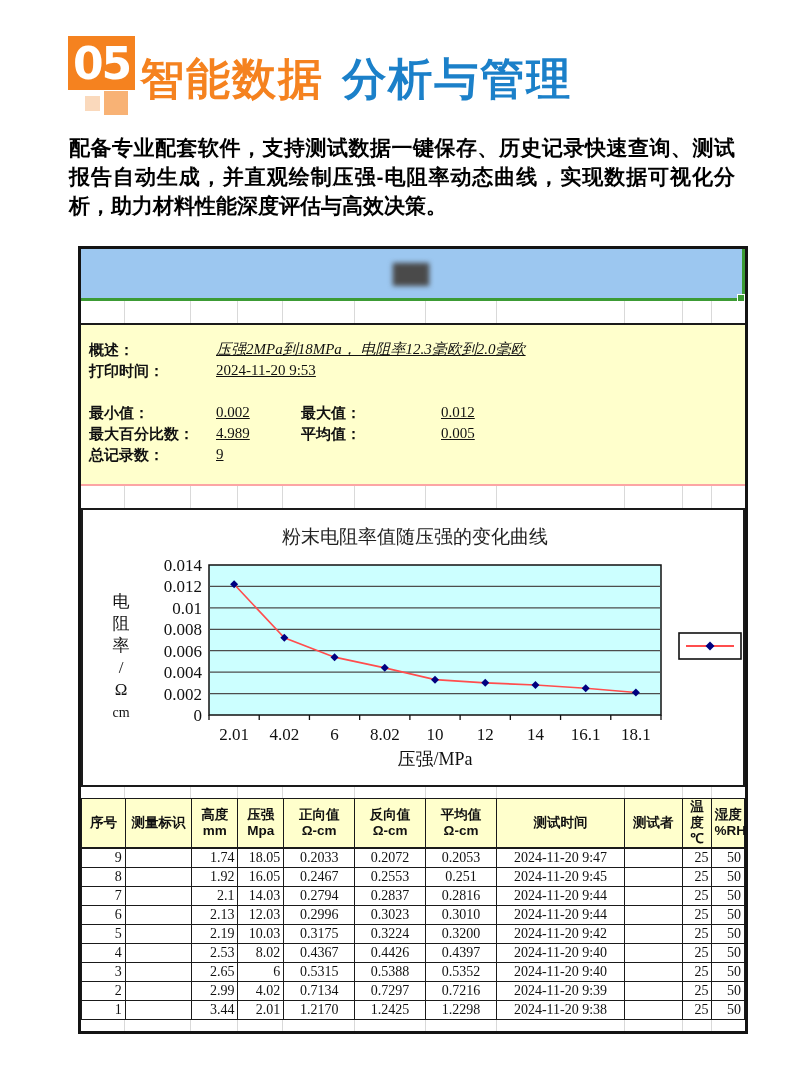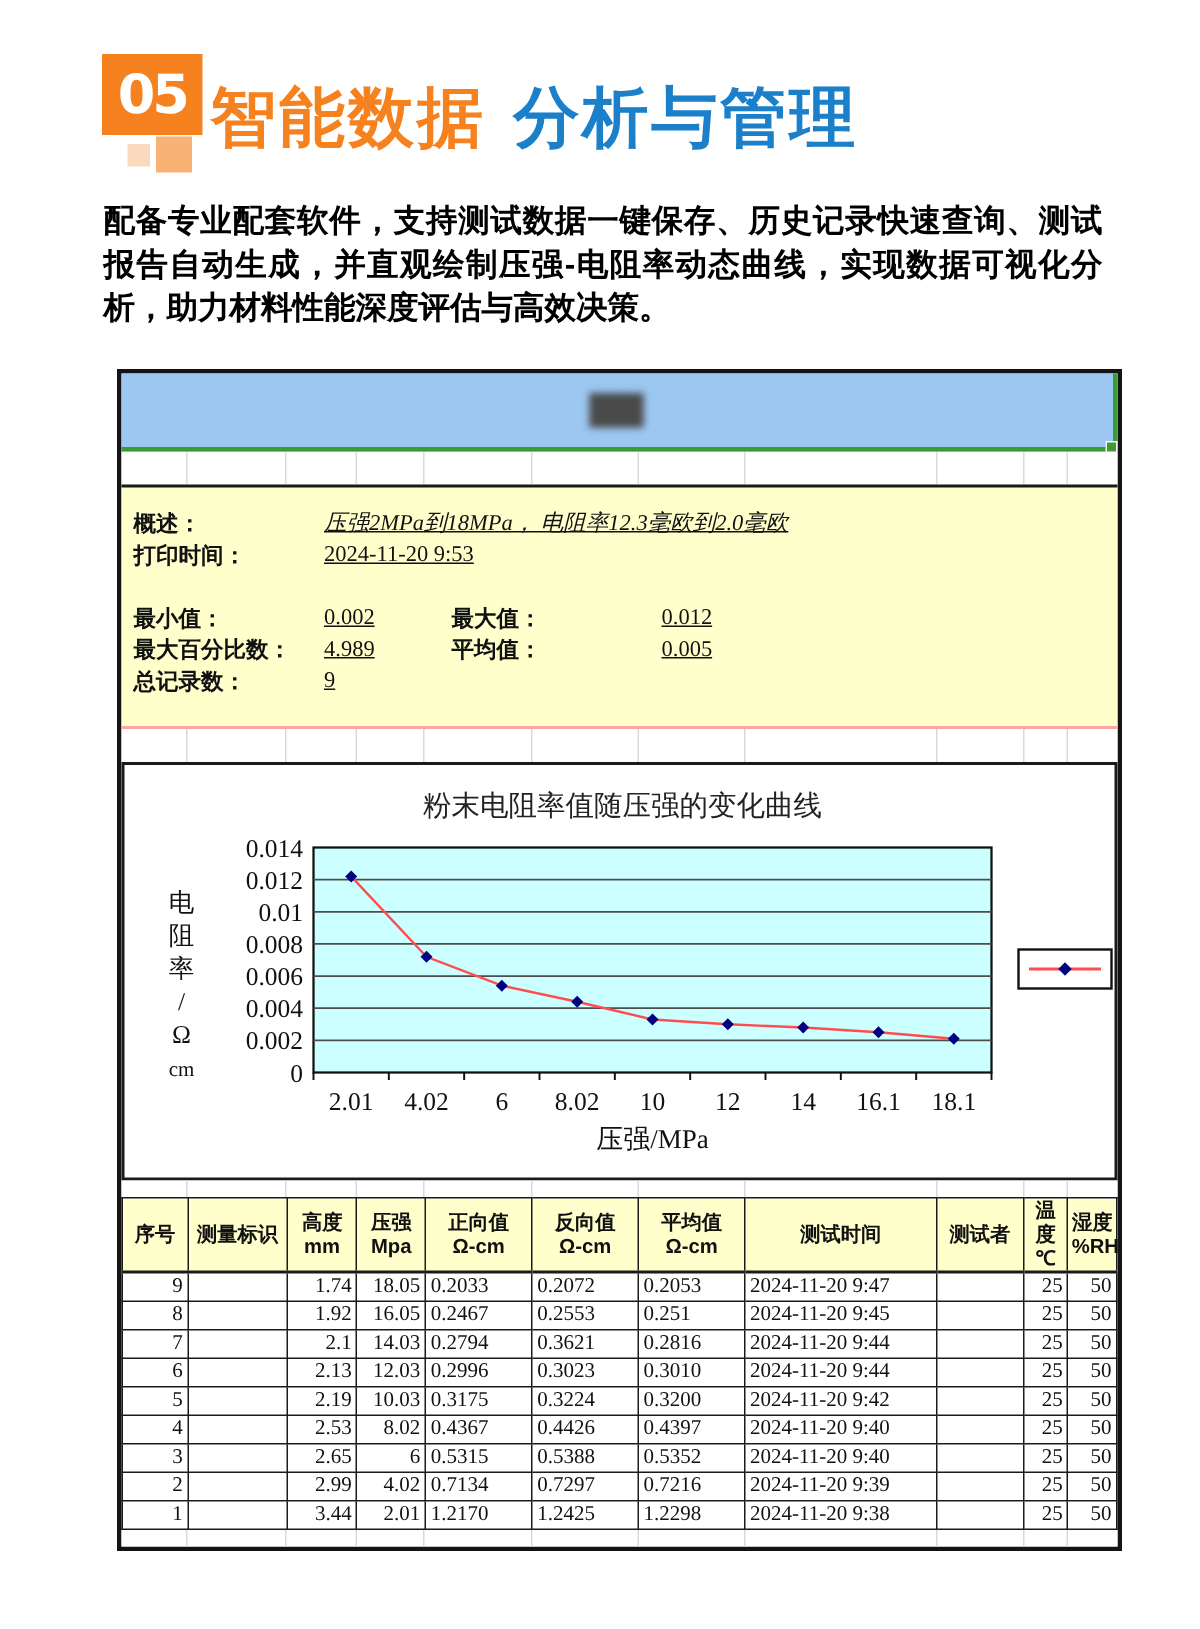--- a/index.html
+++ b/index.html
@@ -5,21 +5,21 @@
   * { margin:0; padding:0; box-sizing:border-box; }
   html,body { background:#fff; }
   body {
     width:800px; height:1086px; position:relative;
     font-family:"Liberation Sans", sans-serif; color:#111;
   }
   
   .hdr { position:absolute; left:68px; top:34px; height:90px; }
   .badge {
     position:absolute; left:0; top:2px; width:67px; height:54px;
-    background:#F5821F; color:#fff; font-weight:bold; font-size:36px;
+    background:#F5821F; color:#fff; font-weight:bold; font-size:44px;
     display:flex; align-items:center; justify-content:center;
     font-family:"DejaVu Sans", sans-serif; letter-spacing:-2px;
   }
   .sq1 { position:absolute; left:17px; top:62px; width:15px; height:15px; background:#FAD9BC; }
   .sq2 { position:absolute; left:36px; top:57px; width:24px; height:24px; background:#F8B275; }
   .hdr-title { position:absolute; left:72px; top:0; white-space:nowrap;
     font-size:44px; font-weight:bold; line-height:90px; letter-spacing:2px; }
   .t-orange { color:#F5821F; }
   .t-blue { color:#1B80C9; margin-left:4px; }
   
@@ -66,21 +66,21 @@
     font-family:"Liberation Serif", serif; font-size:14px; }
   table.data th {
     background:#FFFFCC; border:1px solid #1a1a1a; border-bottom:2px solid #1a1a1a;
     font-family:"Liberation Sans", sans-serif; font-weight:bold; font-size:13.5px;
     height:37px; padding:0 2px; text-align:center; vertical-align:middle; line-height:16px;
   }
   table.data td {
     border:1px solid #1a1a1a; height:19px; padding:0 3px; background:#fff;
     white-space:nowrap; overflow:hidden;
   }
-  td.r { text-align:right; } td.c { text-align:left; } td.l { text-align:left; }
+  td.r { text-align:right; } td.c { text-align:center; } td.l { text-align:left; }
 </style>
 </head>
 <body>
 
 <div class="hdr">
   <div class="badge">05</div>
   <div class="sq1"></div>
   <div class="sq2"></div>
   <div class="hdr-title">
     <span class="t-orange">智能数据</span>
@@ -311,21 +311,21 @@
           <td class="l"></td>
           <td class="r">25</td>
           <td class="r">50</td>
         </tr>
         <tr>
           <td class="r">7</td>
           <td class="l"></td>
           <td class="r">2.1</td>
           <td class="r">14.03</td>
           <td class="c">0.2794</td>
-          <td class="c">0.3621</td>
+          <td class="c">0.2837</td>
           <td class="c">0.2816</td>
           <td class="c">2024-11-20 9:44</td>
           <td class="l"></td>
           <td class="r">25</td>
           <td class="r">50</td>
         </tr>
         <tr>
           <td class="r">6</td>
           <td class="l"></td>
           <td class="r">2.13</td>

